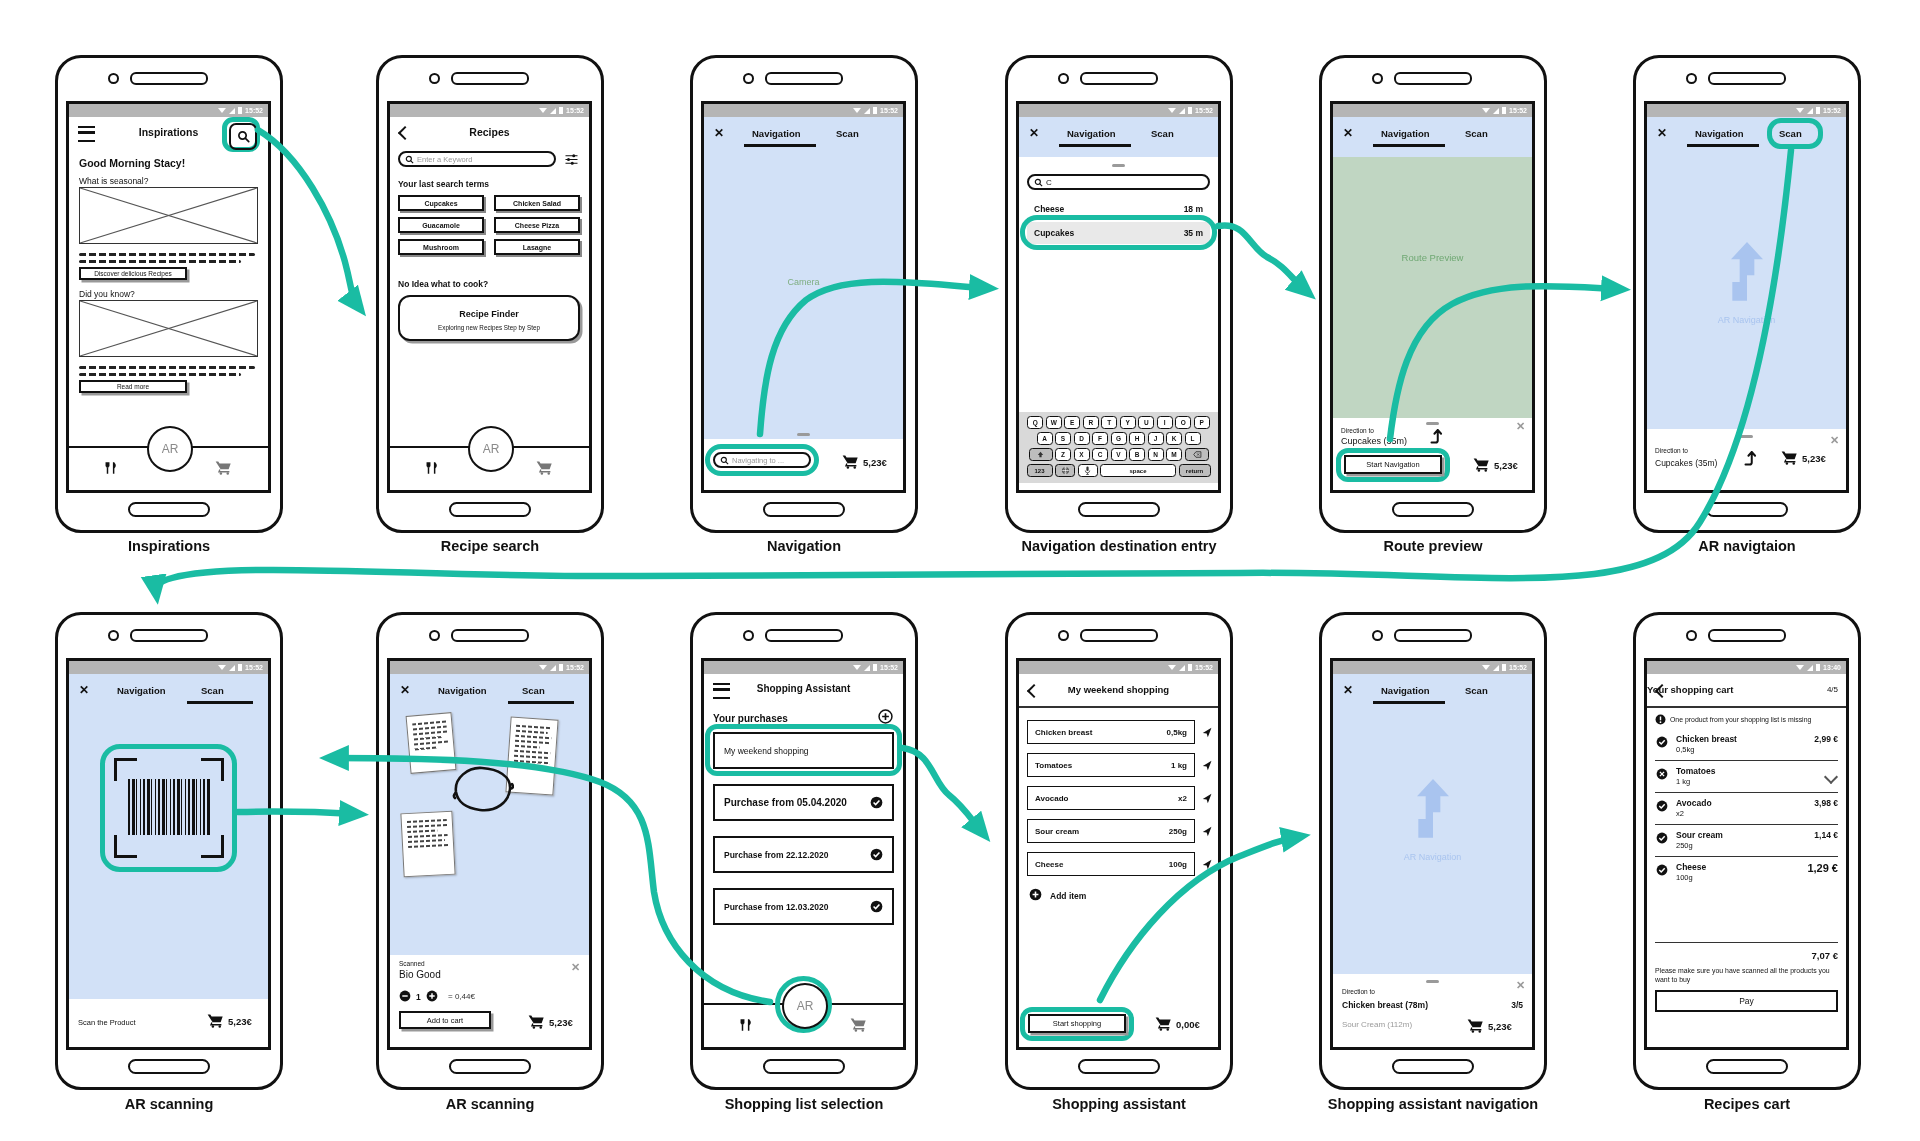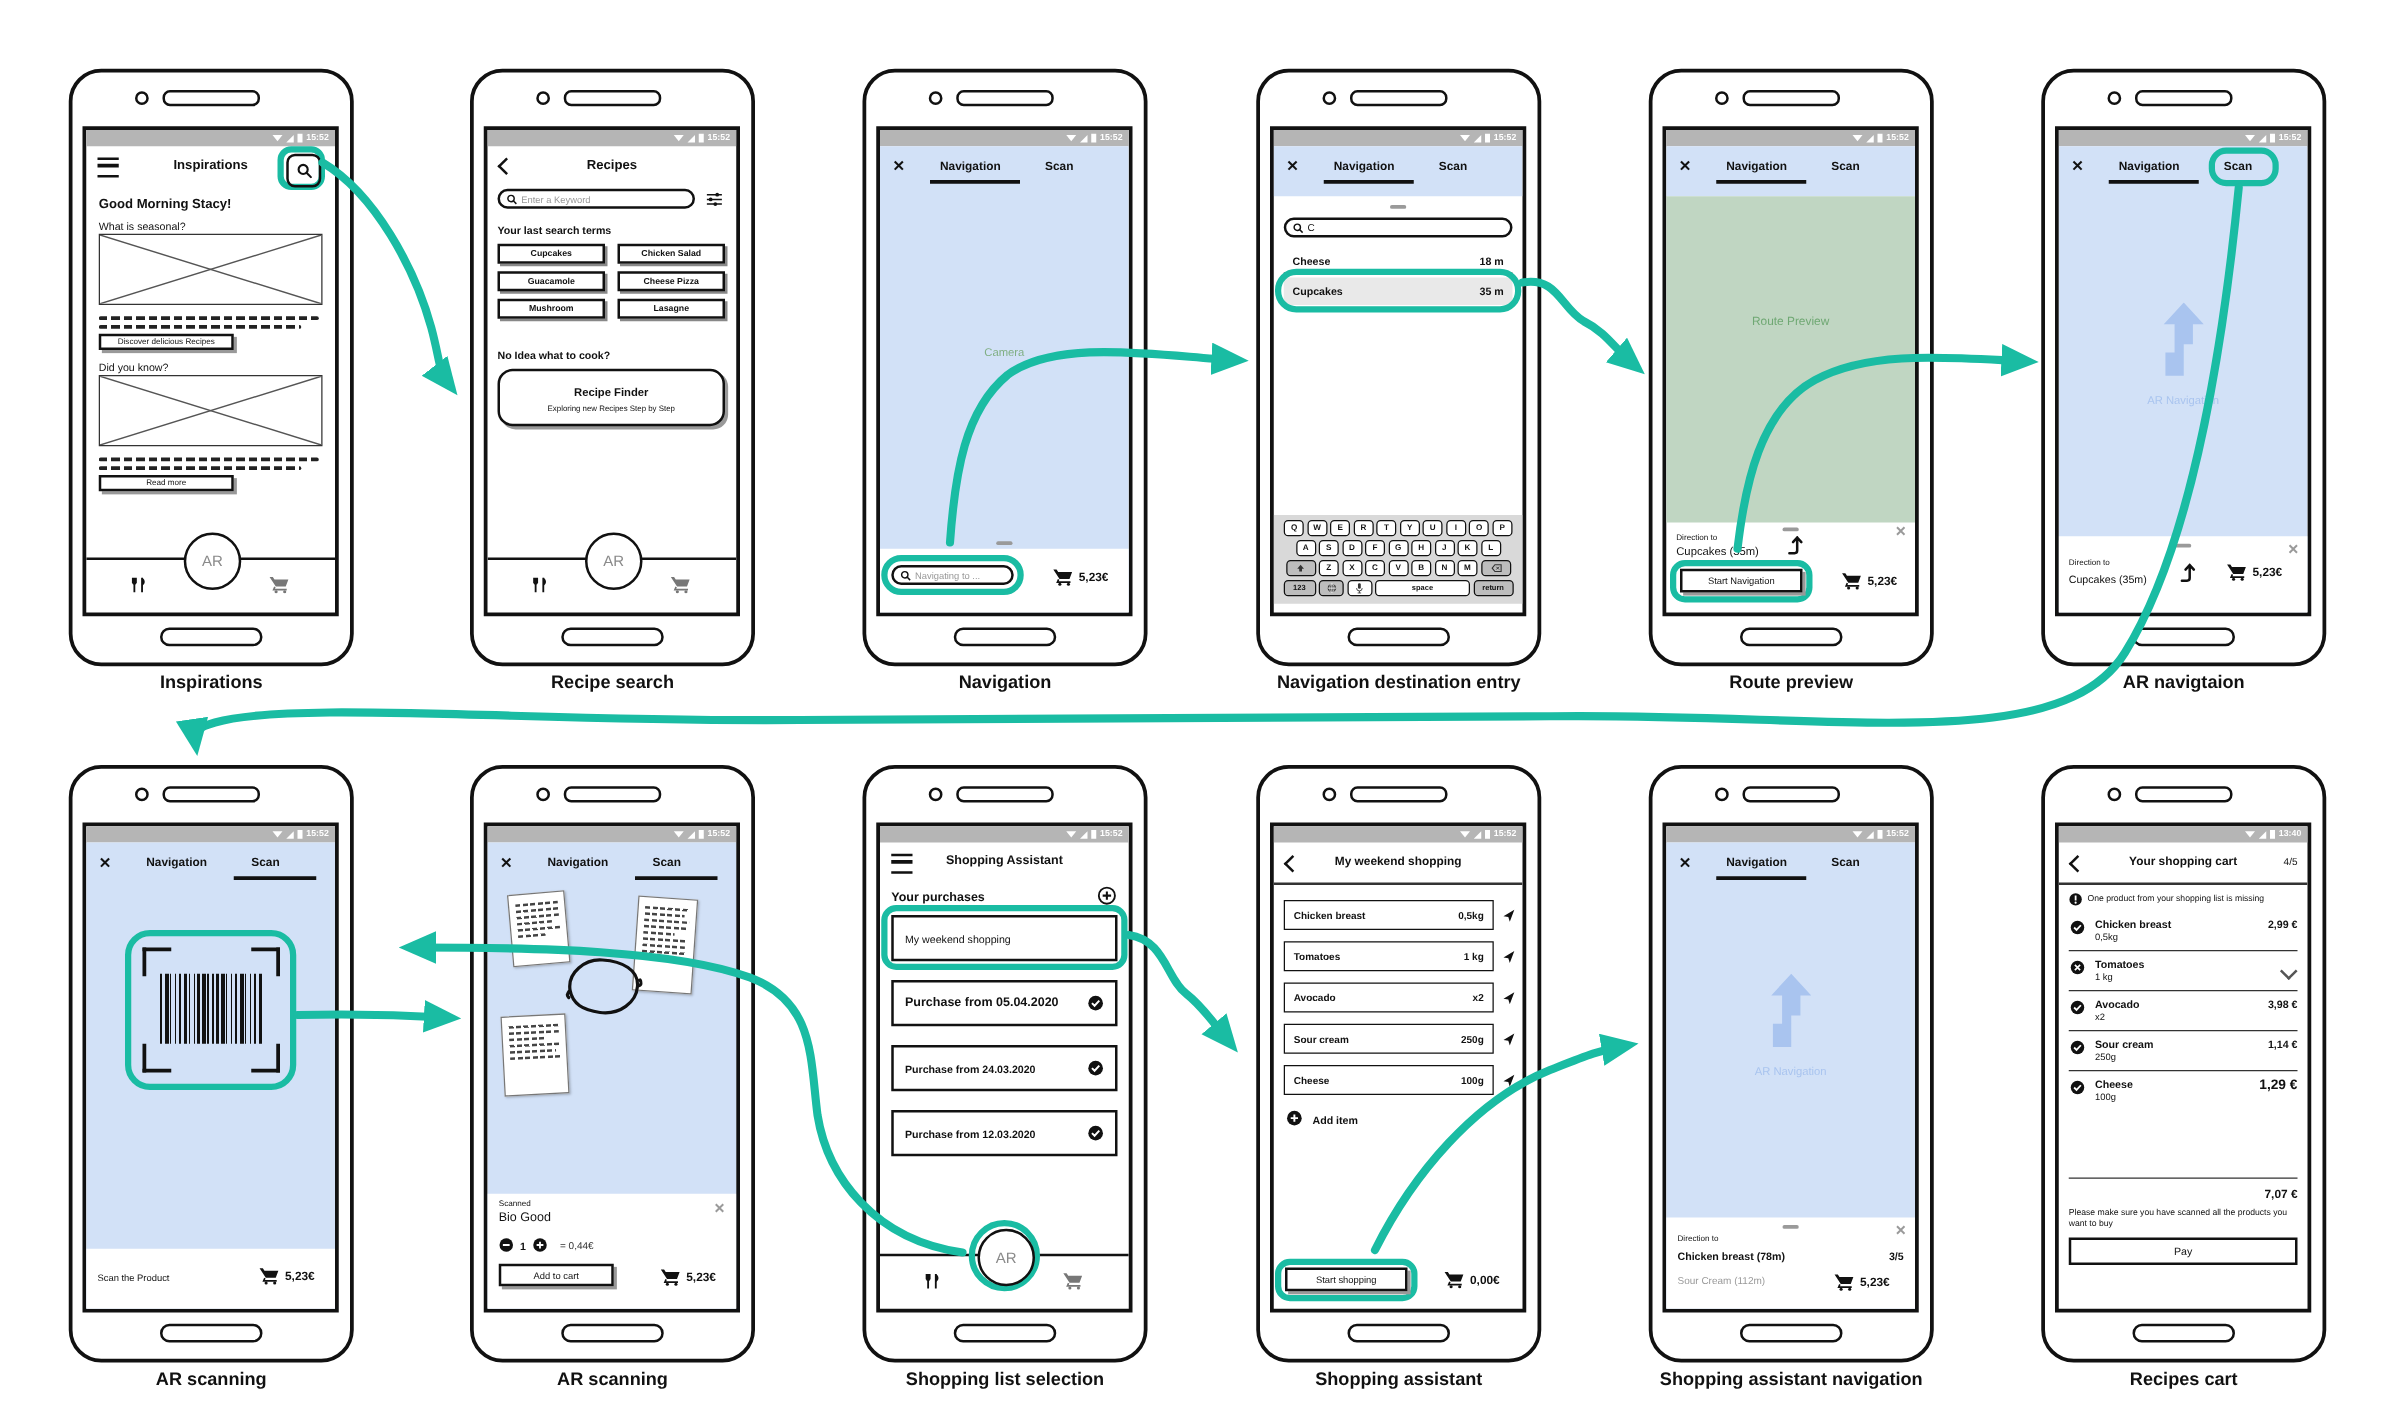--- a/index.html
+++ b/index.html
@@ -542,21 +542,21 @@
         <span style="font-size:8.5px">My weekend shopping</span>
       </div>
       <div class="card" style="left:9px;top:110px;width:181px;height:37px;display:flex;align-items:center;justify-content:space-between;padding:0 9px">
         <span class="b" style="font-size:10px">Purchase from 05.04.2020</span>
         <svg width="13" height="13" viewBox="0 0 20 20">
             <circle cx="10" cy="10" r="9" fill="#111"></circle>
             <path d="M5.5,10 L8.7,13.2 L14.5,7" stroke="#fff" stroke-width="2.4" fill="none"></path>
           </svg>
       </div>
       <div class="card" style="left:9px;top:162px;width:181px;height:37px;display:flex;align-items:center;justify-content:space-between;padding:0 9px">
-        <span class="b" style="font-size:8.5px">Purchase from 24.03.2020</span>
+        <span class="b" style="font-size:8.5px">Purchase from 22.12.2020</span>
         <svg width="13" height="13" viewBox="0 0 20 20">
             <circle cx="10" cy="10" r="9" fill="#111"></circle>
             <path d="M5.5,10 L8.7,13.2 L14.5,7" stroke="#fff" stroke-width="2.4" fill="none"></path>
           </svg>
       </div>
       <div class="card" style="left:9px;top:214px;width:181px;height:37px;display:flex;align-items:center;justify-content:space-between;padding:0 9px">
         <span class="b" style="font-size:8.5px">Purchase from 12.03.2020</span>
         <svg width="13" height="13" viewBox="0 0 20 20">
             <circle cx="10" cy="10" r="9" fill="#111"></circle>
             <path d="M5.5,10 L8.7,13.2 L14.5,7" stroke="#fff" stroke-width="2.4" fill="none"></path>
@@ -695,21 +695,21 @@
     <div class="spk"></div>
   <div class="screen">
     <div class="sb">
         <span class="sbw"></span>
         <span class="sbs"></span>
         <span class="sbb"></span>
         <span>13:40</span>
       </div>
     <div class="content">
       <div class="chev chl" style="left:10px;top:12px"></div>
-      <div class="abs b" style="left:0;right:0;top:10px;text-align:center;font-size:9.5px">Your shopping cart</div>
+      <div class="abs b" style="left:0;right:0;top:10px;text-align:left;font-size:9.5px">Your shopping cart</div>
       <div class="abs" style="right:8px;top:11px;font-size:8px">4/5</div>
       <div class="sep" style="left:0;top:32px;width:199px"></div>
       <svg class="abs" style="left:8px;top:40px" width="11" height="11" viewBox="0 0 20 20">
           <circle cx="10" cy="10" r="9" fill="#111"></circle>
           <path d="M10,4.5 V11.5" stroke="#fff" stroke-width="2.6"></path>
           <circle cx="10" cy="14.8" r="1.6" fill="#fff"></circle>
         </svg>
       <div class="abs" style="left:23px;top:42px;width:172px;font-size:6.9px">One product from your shopping list is missing</div>
 
       <svg class="abs" style="left:9px;top:62px" width="12" height="12" viewBox="0 0 20 20">

